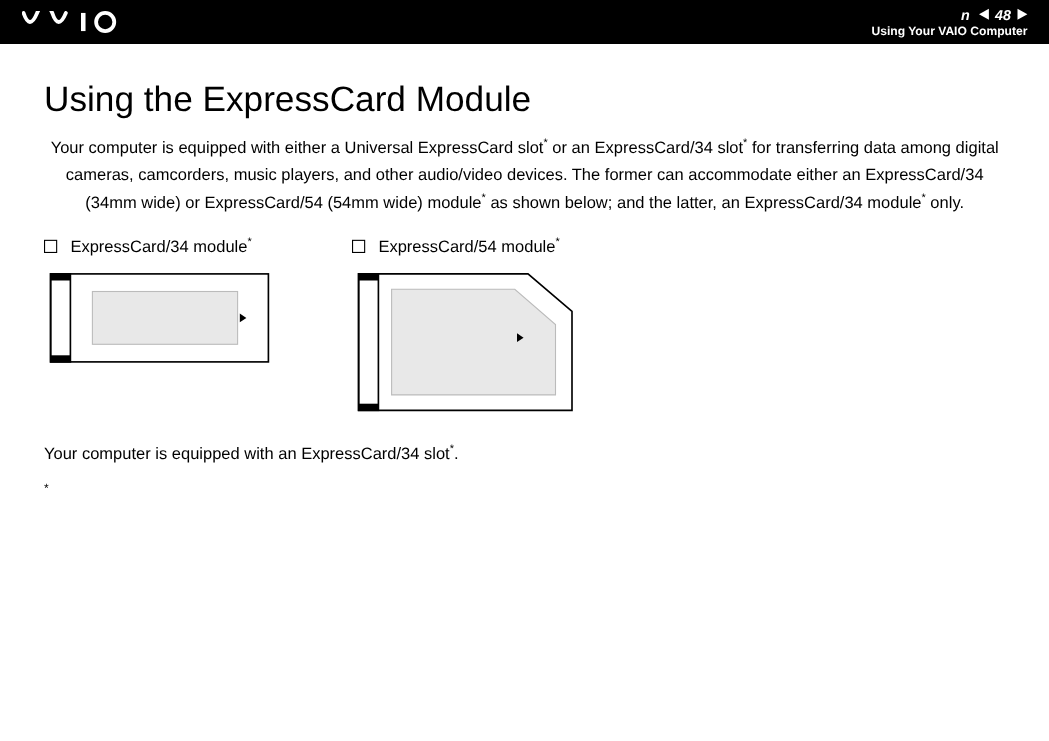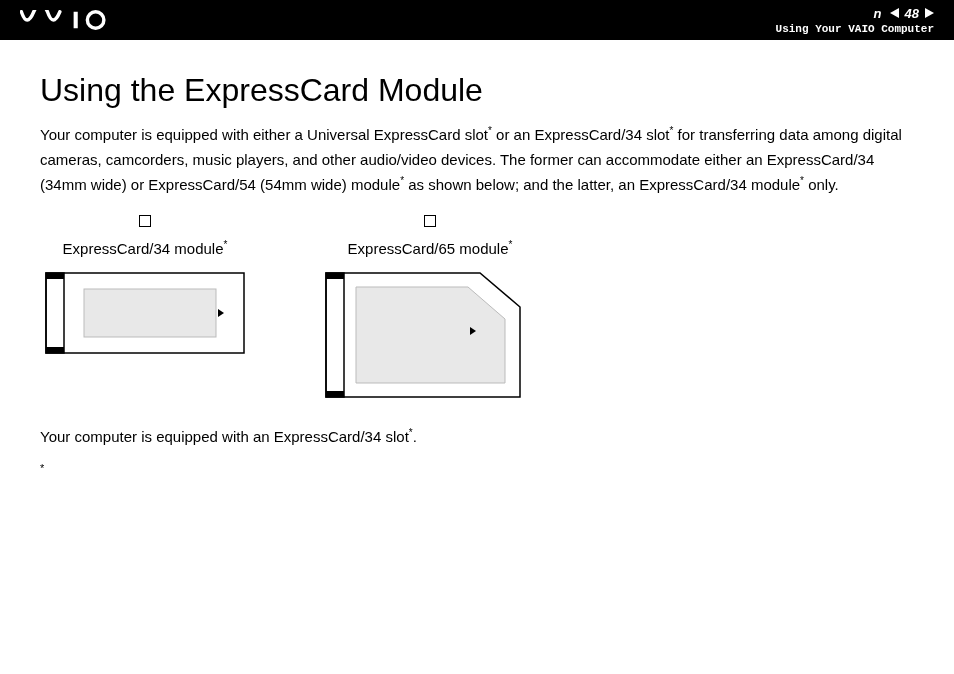--- a/index.html
+++ b/index.html
@@ -43,34 +43,34 @@
     display: inline-block;
     width: 0; height: 0;
     border-top: 5px solid transparent;
     border-bottom: 5px solid transparent;
   }
   .nav-prev { border-right: 9px solid #fff; }
   .nav-next { border-left: 9px solid #fff; }
   .header-sub {
     font-size: 11px;
     font-weight: bold;
-    font-family: Liberation Mono, monospace;
   }
   .content {
     padding: 32px 40px 0 40px;
   }
   h1 {
     font-weight: normal;
     font-size: 32px;
     margin: 0 0 14px 0;
   }
   .para {
     font-size: 15px;
     line-height: 1.65;
     margin: 0 0 18px 0;
+    text-align: center;
   }
   .asterisk {
     font-size: 10px;
     vertical-align: super;
   }
   .modules-row {
     display: flex;
     gap: 70px;
     margin: 4px 0 18px 0;
     align-items: flex-start;
@@ -78,21 +78,20 @@
   .module-col {
     display: flex;
     flex-direction: column;
     gap: 10px;
   }
   .module-label {
     display: flex;
     align-items: center;
     gap: 12px;
     font-size: 15px;
-    flex-direction: column;
   }
   .bullet {
     width: 10px;
     height: 10px;
     border: 1.5px solid #000;
     display: inline-block;
   }
   .card-diagram {
     display: block;
   }
@@ -149,21 +148,21 @@
         <rect x="6" y="6" width="18" height="6" fill="#000"></rect>
         <rect x="6" y="80" width="18" height="6" fill="#000"></rect>
         <rect x="44" y="22" width="132" height="48" fill="#e8e8e8" stroke="#bbb" stroke-width="1"></rect>
         <polygon points="178,42 178,50 184,46" fill="#000"></polygon>
       </svg>
     </div>
 
     <div class="module-col">
       <div class="module-label">
         <span class="bullet"></span>
-        <span><span>ExpressCard/65 module</span><span class="asterisk">*</span></span>
+        <span><span>ExpressCard/54 module</span><span class="asterisk">*</span></span>
       </div>
       <svg class="card-diagram" width="220" height="140" viewBox="0 0 220 140">
         <path d="M6 6 L24 6 L24 6 L160 6 L200 40 L200 130 L6 130 Z" fill="none" stroke="#000" stroke-width="1.5"></path>
         <rect x="6" y="6" width="18" height="124" fill="none" stroke="#000" stroke-width="1.5"></rect>
         <rect x="6" y="6" width="18" height="6" fill="#000"></rect>
         <rect x="6" y="124" width="18" height="6" fill="#000"></rect>
         <path d="M36 20 L148 20 L185 52 L185 116 L36 116 Z" fill="#e8e8e8" stroke="#bbb" stroke-width="1"></path>
         <polygon points="150,60 150,68 156,64" fill="#000"></polygon>
       </svg>
     </div>

